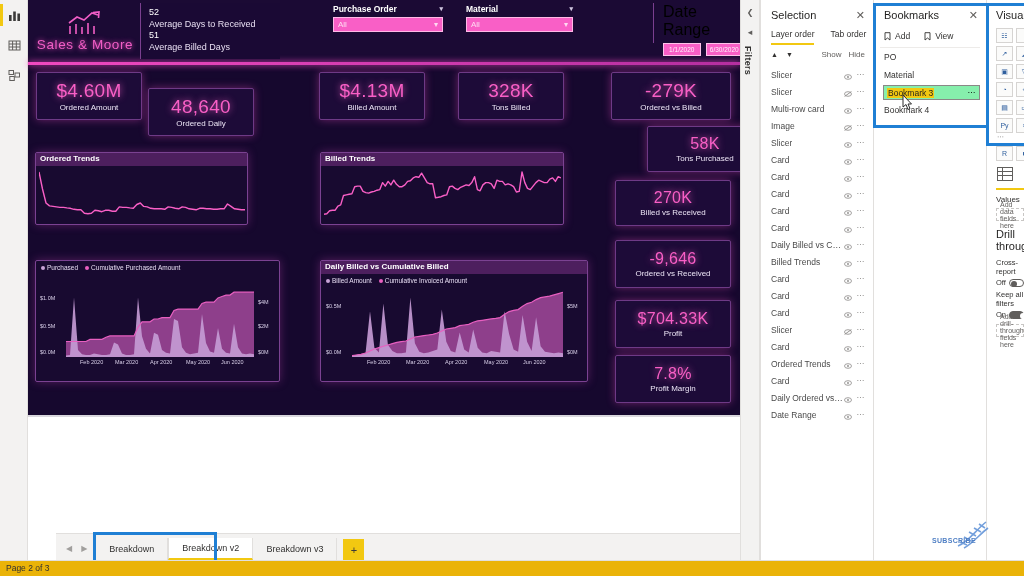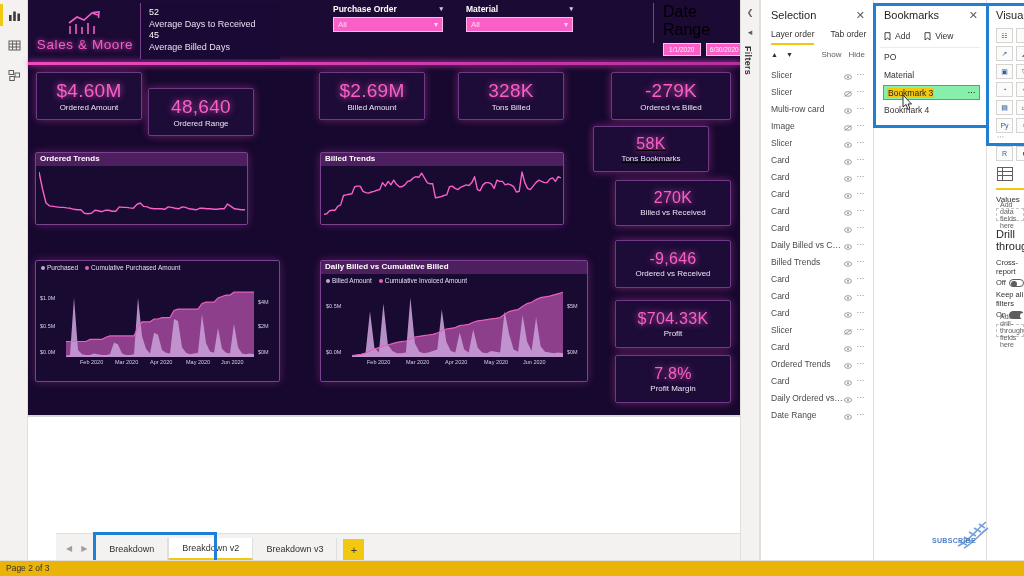--- a/index.html
+++ b/index.html
@@ -311,21 +311,21 @@
             <line x1="23" y1="24" x2="23" y2="13"></line>
             <line x1="29" y1="24" x2="29" y2="16"></line>
           </g>
         </svg>
         <div class="brand-name">Sales &amp; Moore</div>
       </div>
 
       <div class="kpi-mini">
         <div class="num">52</div>
         <div class="lbl">Average Days to Received</div>
-        <div class="num">45</div>
+        <div class="num">51</div>
         <div class="lbl">Average Billed Days</div>
       </div>
 
       <div class="slicer" style="left:305px;top:4px;width:110px;">
         <div class="s-title">
           <span>Purchase Order</span>
           <span class="chev">▾</span>
         </div>
         <div class="s-box">
           <span>All</span>
@@ -350,38 +350,38 @@
           <div class="date-in">6/30/2020</div>
         </div>
       </div>
 
       <div class="card" style="left:8px;top:72px;width:106px;height:48px;">
         <div class="v">$4.60M</div>
         <div class="l">Ordered Amount</div>
       </div>
       <div class="card" style="left:120px;top:88px;width:106px;height:48px;">
         <div class="v">48,640</div>
-        <div class="l">Ordered Range</div>
+        <div class="l">Ordered Daily</div>
       </div>
       <div class="card" style="left:291px;top:72px;width:106px;height:48px;">
-        <div class="v">$2.69M</div>
+        <div class="v">$4.13M</div>
         <div class="l">Billed Amount</div>
       </div>
       <div class="card" style="left:430px;top:72px;width:106px;height:48px;">
         <div class="v">328K</div>
         <div class="l">Tons Billed</div>
       </div>
       <div class="card" style="left:583px;top:72px;width:120px;height:48px;">
         <div class="v">-279K</div>
         <div class="l">Ordered vs Billed</div>
       </div>
 
-      <div class="card sm" style="left:565px;top:126px;width:116px;height:46px;text-decoration:underline;">
+      <div class="card sm" style="left:619px;top:126px;width:116px;height:46px;">
         <div class="v">58K</div>
-        <div class="l">Tons Bookmarks</div>
+        <div class="l">Tons Purchased</div>
       </div>
       <div class="card sm" style="left:587px;top:180px;width:116px;height:46px;">
         <div class="v">270K</div>
         <div class="l">Billed vs Received</div>
       </div>
       <div class="card sm" style="left:587px;top:240px;width:116px;height:48px;">
         <div class="v">-9,646</div>
         <div class="l">Ordered vs Received</div>
       </div>
       <div class="card sm" style="left:587px;top:300px;width:116px;height:48px;">

